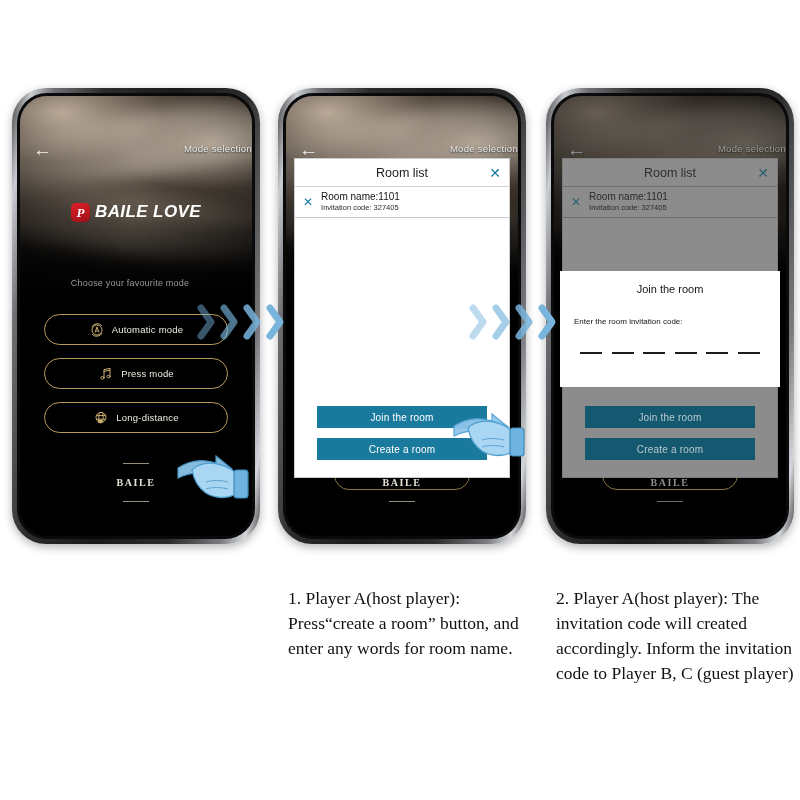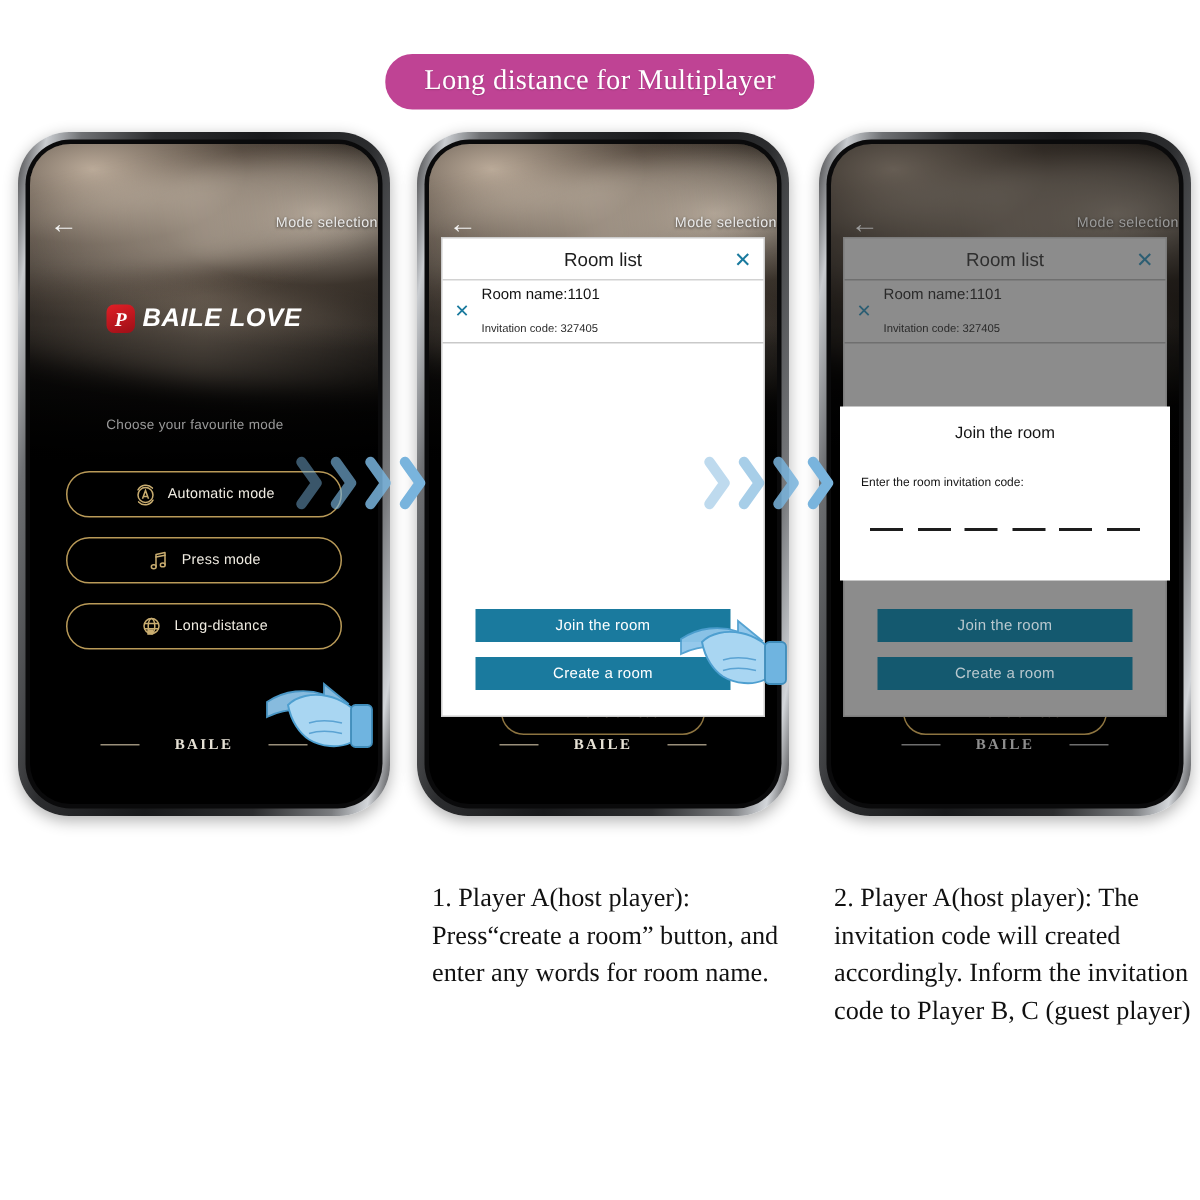--- a/index.html
+++ b/index.html
@@ -217,22 +217,23 @@
     font-size: 9px;
   }
 
   
   .baile {
     position: absolute;
     left: 0; right: 0; bottom: 34px;
     display: flex;
     align-items: center;
     justify-content: center;
-    gap: 23px;
+    gap: 13px;
     z-index: 5;
+    flex-direction: column;
   }
   .baile-line { width: 26px; height: 1px; background: #9a8f7a; }
   .baile-text {
     color: #e7e2d6;
     font-family: "Liberation Serif", serif;
     font-weight: bold;
     font-size: 10px;
     letter-spacing: 1.6px;
   }
   .dim .baile-text { color: #8e8e8e; }
@@ -277,21 +278,21 @@
     gap: 8px;
     padding: 4px 8px 5px 8px;
     border-bottom: 1px solid #c9c9c9;
   }
   .row-close {
     color: #1a7a9e;
     font-size: 12px;
     line-height: 1;
     flex: 0 0 auto;
   }
-  .row-texts { display: flex; flex-direction: column; gap: 12px; }
+  .row-texts { display: flex; flex-direction: column; gap: 1px; }
   .row-name { color: #121212; font-size: 10px; }
   .row-code { color: #2b2b2b; font-size: 7.5px; }
   .room-body { flex: 1 1 auto; }
   .room-actions {
     padding: 0 22px 17px 22px;
     display: flex;
     flex-direction: column;
     gap: 10px;
   }
   .teal-btn {
@@ -383,21 +384,20 @@
     color: #111111;
   }
   #caption-1 { left: 288px; top: 586px; width: 240px; }
   #caption-2 { left: 556px; top: 586px; width: 244px; }
 </style>
 </head>
 <body>
 
 <div id="stage">
 
-  <div id="title-banner">Long distance for Multiplayer</div>
 
   <div class="phone" id="phone-1">
     <div class="phone-inner">
       <div class="screen">
 
         <div class="silk"></div>
         <div class="silk-fade"></div>
 
         <div class="back-arrow">←</div>
         <div class="screen-title">Mode selection</div>

